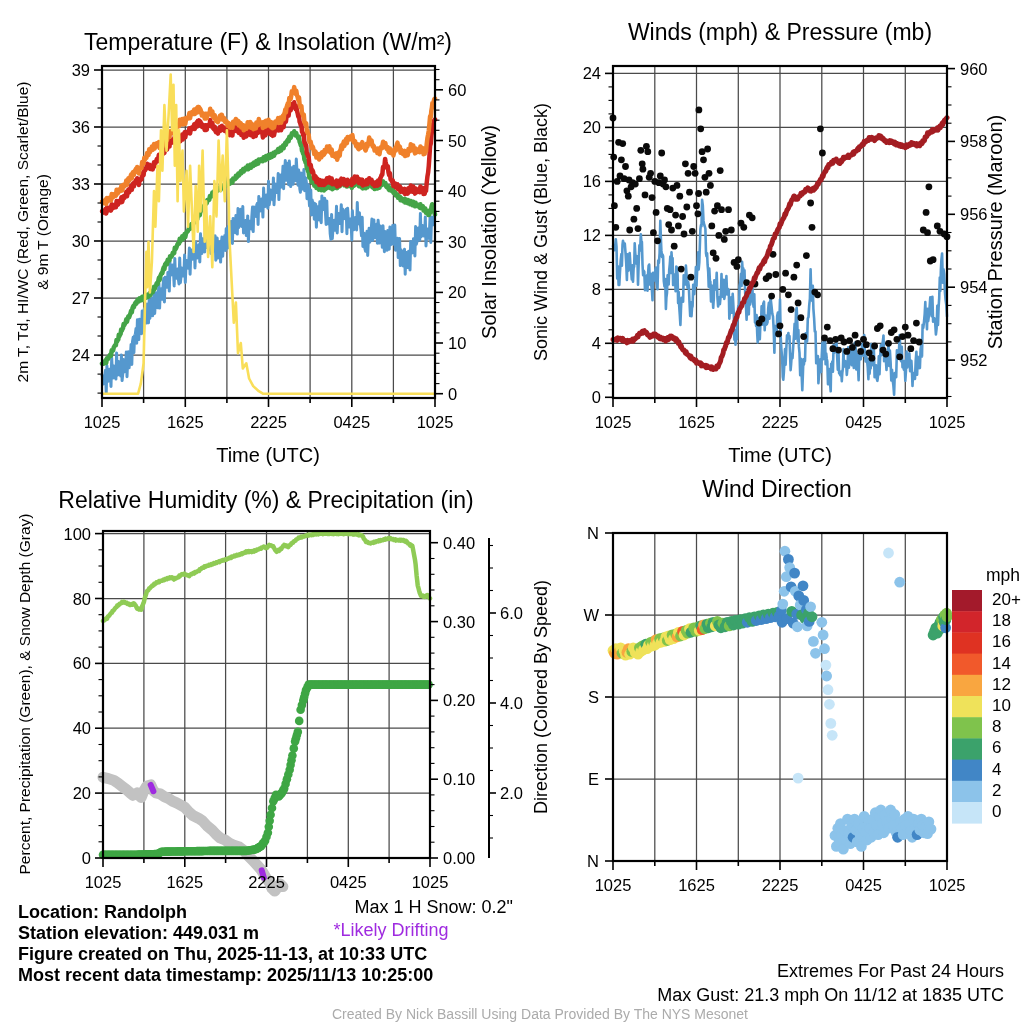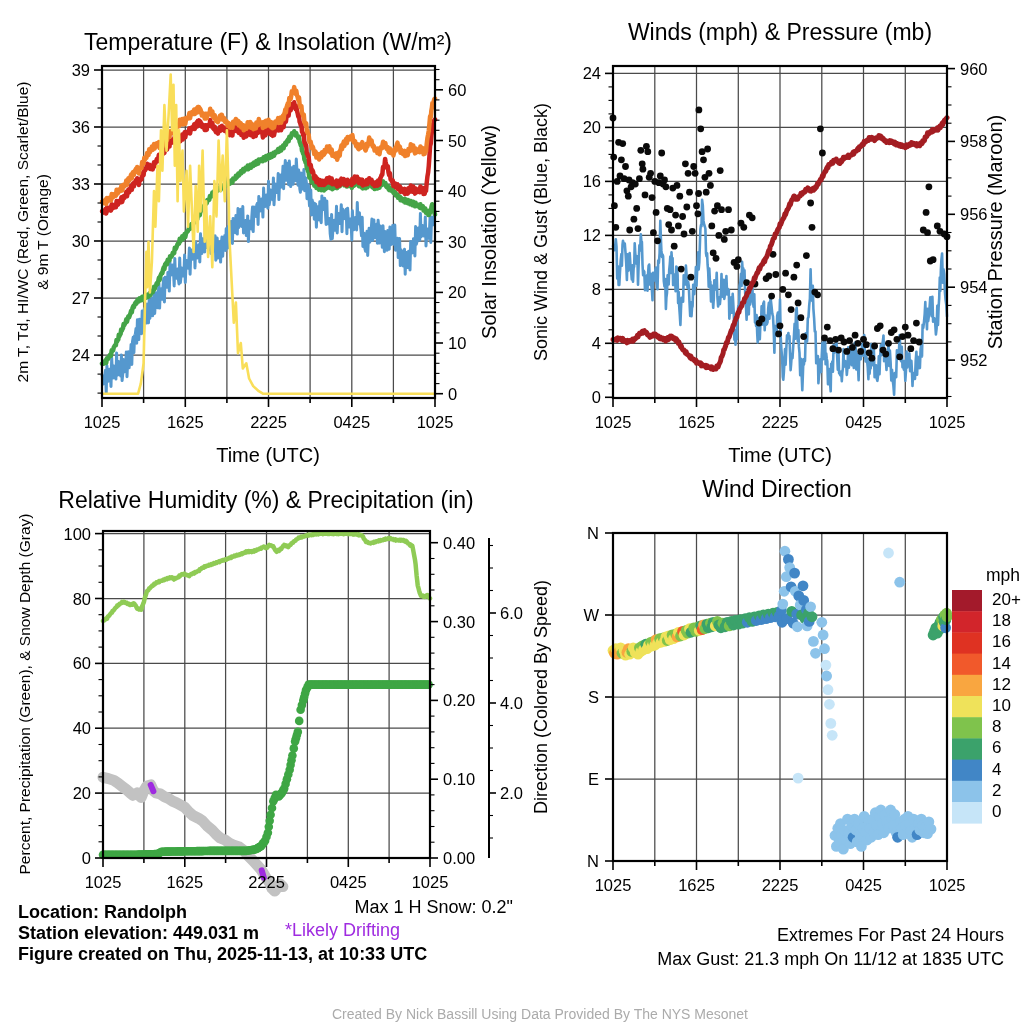--- a/index.html
+++ b/index.html
@@ -3,22 +3,22 @@
 <meta charset="utf-8">
 <style>
   html,body{margin:0;padding:0;background:#fff;}
   .canvas{position:relative;width:1024px;height:1024px;background:#fff;overflow:hidden;
           font-family:"Liberation Sans",sans-serif;color:#000;}
   #charts{position:absolute;left:0;top:0;}
   svg text{font-family:"Liberation Sans",sans-serif;}
   .fblock{position:absolute;font-size:18px;line-height:21px;}
   .footer-left{left:18px;top:902px;font-weight:bold;}
   .snow-note{left:285px;top:897px;width:228px;text-align:right;}
-  .drifting-note{left:285px;top:920px;width:212px;text-align:left;color:#9F2BE0;}
-  .extremes{right:20px;top:924px;text-align:right;line-height:23.5px;}
+  .drifting-note{left:285px;top:920px;width:212px;text-align:center;color:#9F2BE0;}
+  .extremes{right:20px;top:960px;text-align:right;line-height:23.5px;}
   .extremes-values{color:#CB2B26;font-weight:bold;}
   .credit{left:0;top:1004px;width:1024px;text-align:center;color:#ABABAB;font-size:14px;margin-left:28px;}
 </style>
 </head>
 <body>
 
 <div class="canvas">
   <svg id="charts" width="1024" height="1024" viewBox="0 0 1024 1024">
       <g>
         <g stroke="#4A4A4A" stroke-width="1.25">
@@ -1053,20 +1053,21 @@
         <text x="986" y="581" font-size="17.5" text-anchor="start" fill="#000">mph</text>
         <text x="777" y="497" font-size="23" text-anchor="middle" fill="#000">Wind Direction</text>
         <text x="547" y="697" font-size="18" text-anchor="middle" fill="#000" transform="rotate(-90 547 697)">Direction (Colored By Speed)</text>
       </g>
     </svg>
 
   <div class="fblock footer-left">
     <div>Location: Randolph</div>
     <div>Station elevation: 449.031 m</div>
     <div>Figure created on Thu, 2025-11-13, at 10:33 UTC</div>
+    <div>Most recent data timestamp: 2025/11/13 10:25:00</div>
   </div>
 
   <div class="fblock snow-note">Max 1 H Snow: 0.2"</div>
   <div class="fblock drifting-note">*Likely Drifting</div>
 
   <div class="fblock extremes">
     <div>Extremes For Past 24 Hours</div>
     <div>Max Gust: 21.3 mph On 11/12 at 1835 UTC</div>
   </div>
 

